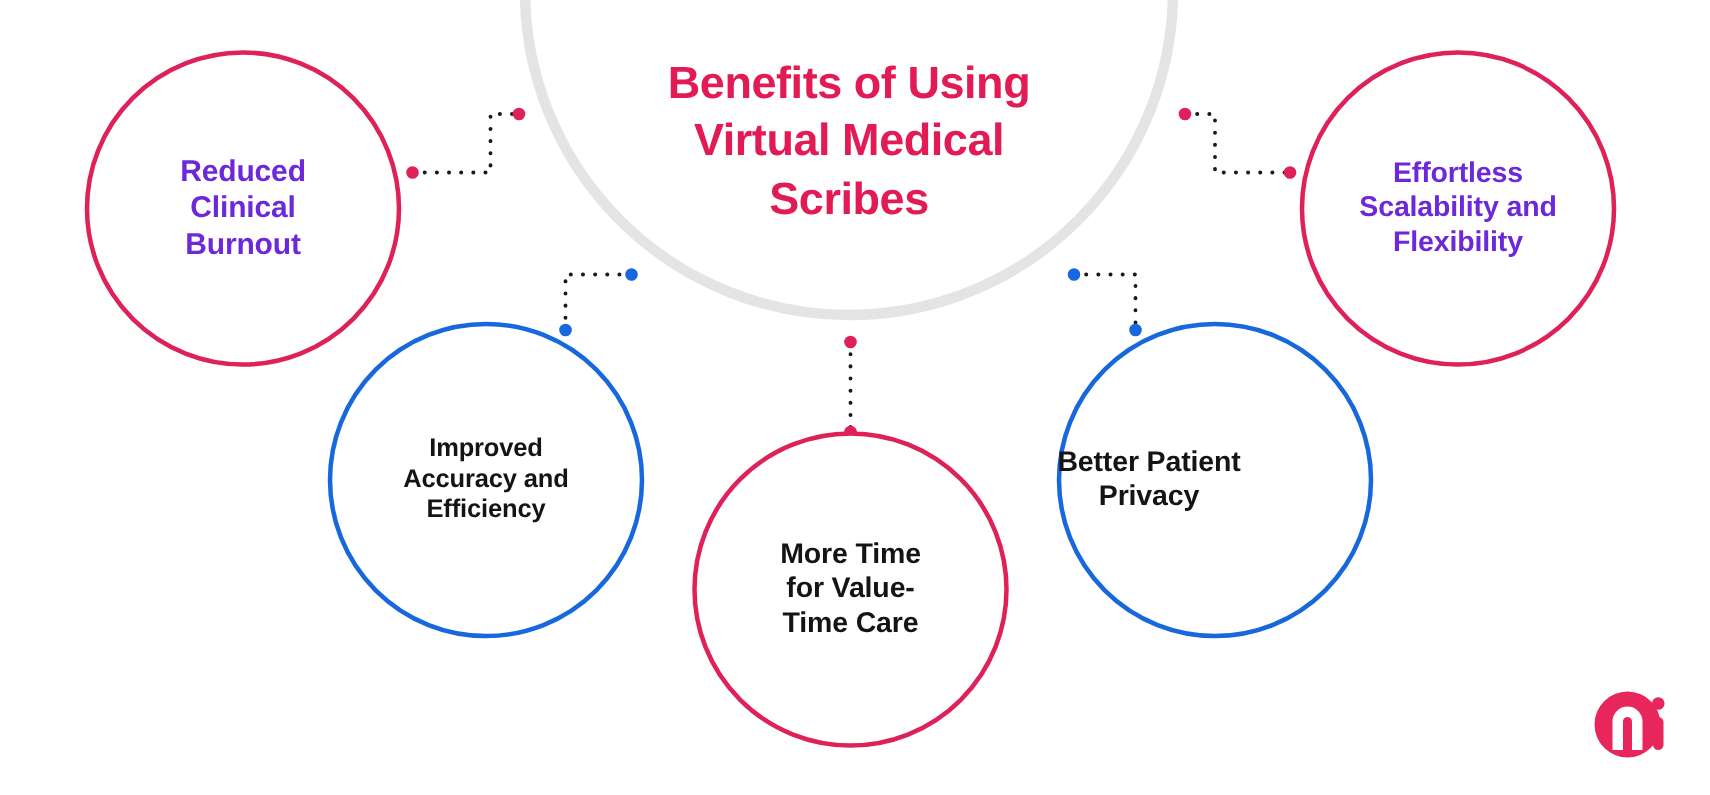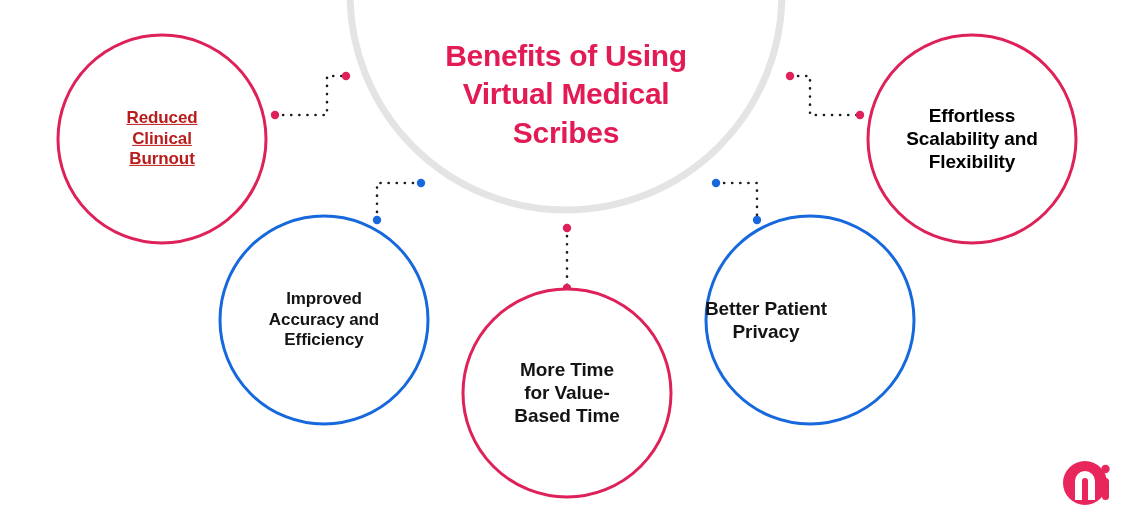--- a/index.html
+++ b/index.html
@@ -69,32 +69,32 @@
         <circle cx="810" cy="320" r="104" fill="#ffffff" stroke="#1668DC" stroke-width="3"></circle>
         <circle cx="972" cy="139" r="104" fill="#ffffff" stroke="#DE2158" stroke-width="3"></circle>
       </g>
   </svg>
 
   <div class="title" id="main-title" style="left: 566px; top: 95px; font-size: 30px; color: rgb(227, 27, 84);">Benefits of Using
 Virtual Medical
 Scribes</div>
 
   <div id="label-layer">
-      <div class="circle-label" style="left: 162px; top: 139px; font-size: 17px; color: #b91c1c; width: 194px; text-decoration: underline;">Reduced
+      <div class="circle-label" style="left: 162px; top: 139px; font-size: 20px; color: #6d28d9; width: 194px;">Reduced
 Clinical
 Burnout</div>
       <div class="circle-label" style="left: 324px; top: 320px; font-size: 17px; color: rgb(20, 20, 20); width: 194px;">Improved
 Accuracy and
 Efficiency</div>
       <div class="circle-label" style="left: 567px; top: 393px; font-size: 19px; color: rgb(20, 20, 20); width: 194px;">More Time
 for Value-
-Based Time</div>
+Time Care</div>
       <div class="circle-label" style="left: 766px; top: 320px; font-size: 19px; color: rgb(20, 20, 20); width: 194px;">Better Patient
 Privacy</div>
-      <div class="circle-label" style="left: 972px; top: 139px; font-size: 19px; color: #000000; width: 194px;">Effortless
+      <div class="circle-label" style="left: 972px; top: 139px; font-size: 19px; color: #6d28d9; width: 194px;">Effortless
 Scalability and
 Flexibility</div>
     </div>
 
   <div class="logo-wrap" id="logo-wrap" style="left: 1062px; top: 460px; width: 62px; height: 52px;">
     <svg viewBox="0 0 62 52" width="62" height="52">
       <g id="logo-g">
           <path d="M23 1 A22 22 0 1 0 23 45 A22 22 0 1 0 23 1 Z M13 40 L13 21 A10 10 0 0 1 33 21 L33 40 L26 40 L26 21 A3 3 0 0 0 20 21 L20 40 Z" fill-rule="evenodd" fill="#E8265C"></path>
           <rect x="40" y="18" width="7" height="22" rx="3.5" fill="#E8265C"></rect>
           <circle cx="43.5" cy="9" r="4.2" fill="#E8265C"></circle>

